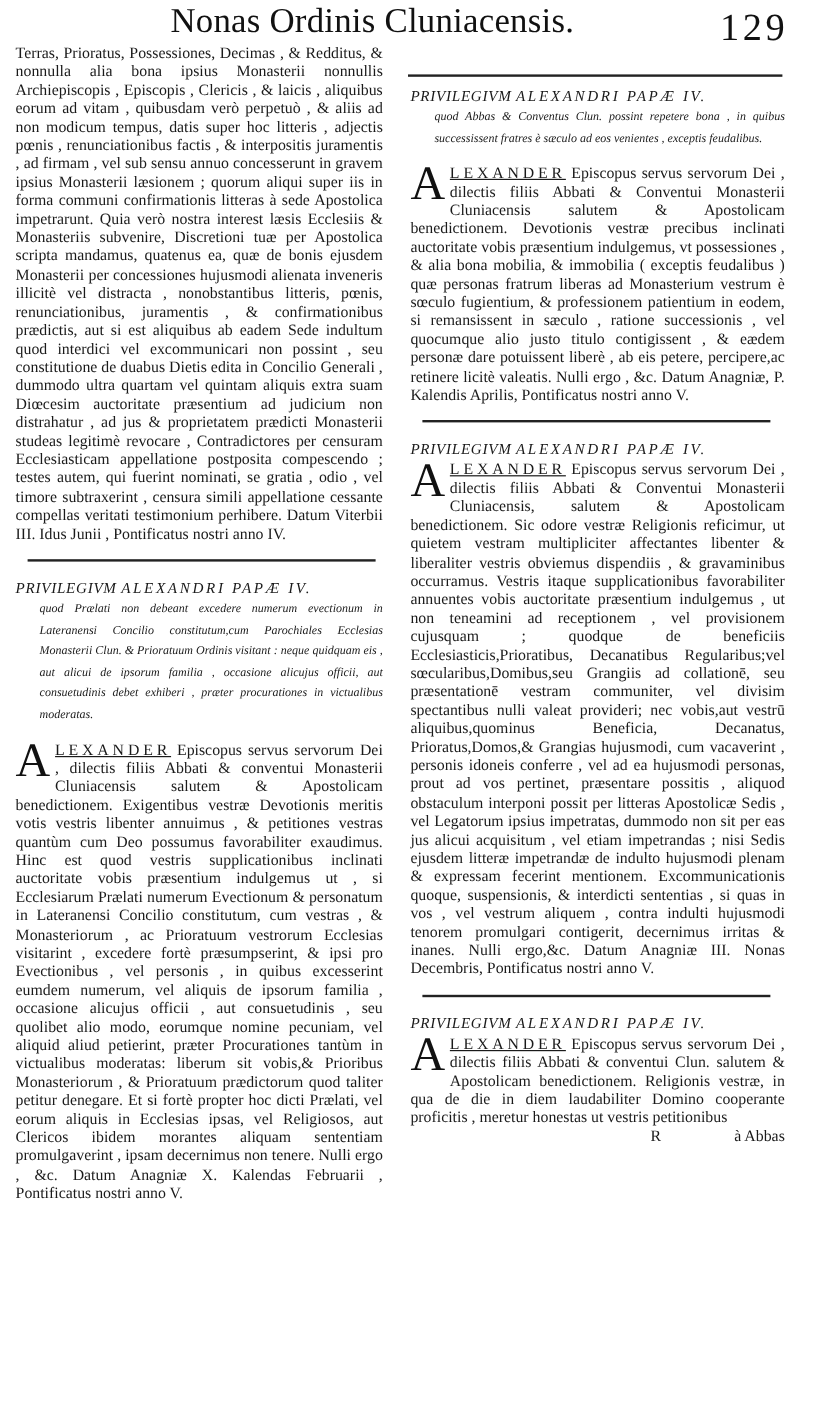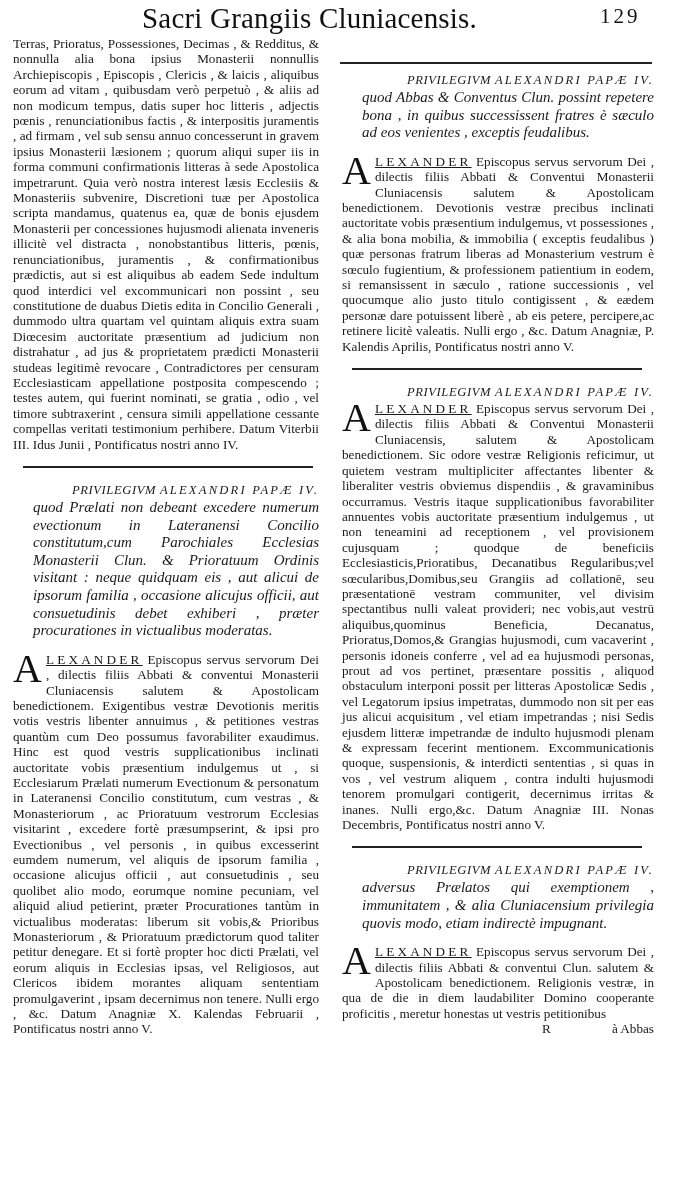--- a/index.html
+++ b/index.html
@@ -10,65 +10,65 @@
   }
   .running-head {
     position: absolute; top: 2px; left: 0; width: 694px; height: 36px;
   }
   .running-title {
     position: absolute; left: 142px; top: 0px;
     font-size: 29px; letter-spacing: 0.2px; color: #111;
   }
   .page-number {
     position: absolute; left: 600px; top: 2px;
-    font-size: 21px; letter-spacing: 3px; color: #111;
+    font-size: 32px; letter-spacing: 3px; color: #111;
   }
   .col {
     position: absolute; top: 36px;
   }
   .col-left { left: 13px; width: 306px; }
   .col-right { left: 342px; width: 312px; top: 58px; }
   .head-rule {
     position: absolute; left: 340px; top: 62px; width: 312px; height: 2px;
     background: #222;
   }
   p.body {
     margin: 0; font-size: 13.2px; line-height: 15.4px; text-align: justify;
     text-align-last: left;
   }
   .rule {
     height: 2px; background: #222; margin: 14px 10px 14px 10px;
     width: 290px;
   }
   .priv-title {
     font-style: italic; font-size: 12.6px; line-height: 17px;
-    margin: 0 0 0 0; letter-spacing: 0.6px; text-align: right;
+    margin: 0 0 0 0; letter-spacing: 0.6px;
   }
   .priv-title .caps { letter-spacing: 2.2px; }
   .priv-sub {
-    font-style: italic; font-size: 15px; line-height: 17.6px;
+    font-style: italic; font-size: 10px; line-height: 17.6px;
     margin: 0 0 12px 20px; text-align: justify; text-align-last: left;
   }
   .letter { position: relative; }
   .dropcap {
     float: left; font-size: 40px; line-height: 30px; margin: 2px 4px 0 0;
     font-weight: normal; color: #111; height: 30px;
   }
   .lexander { letter-spacing: 3.2px; text-decoration: underline; }
   .sig-line {
     margin: 0; font-size: 13.2px; line-height: 15.4px; position: relative; height: 16px;
   }
   .sig-mark { position: absolute; left: 200px; }
   .catchword { position: absolute; right: 0px; }
 </style>
 </head>
 <body>
 
 <div class="running-head">
-  <span class="running-title">Sacri Grangiis Cluniacensis.</span>
+  <span class="running-title">Nonas Ordinis Cluniacensis.</span>
   <span class="page-number">129</span>
 </div>
 <div class="head-rule"></div>
 
 <div class="col col-left">
   <p class="body">Terras, Prioratus, Possessiones, Decimas , &amp; Redditus, &amp; nonnulla alia bona ipsius Monasterii nonnullis Archiepiscopis , Episcopis , Clericis , &amp; laicis , aliquibus eorum ad vitam , quibusdam verò perpetuò , &amp; aliis ad non modicum tempus, datis super hoc litteris , adjectis pœnis , renunciationibus factis , &amp; interpositis juramentis , ad firmam , vel sub sensu annuo concesserunt in gravem ipsius Monasterii læsionem ; quorum aliqui super iis in forma communi confirmationis litteras à sede Apostolica impetrarunt. Quia verò nostra interest læsis Ecclesiis &amp; Monasteriis subvenire, Discretioni tuæ per Apostolica scripta mandamus, quatenus ea, quæ de bonis ejusdem Monasterii per concessiones hujusmodi alienata inveneris illicitè vel distracta , nonobstantibus litteris, pœnis, renunciationibus, juramentis , &amp; confirmationibus prædictis, aut si est aliquibus ab eadem Sede indultum quod interdici vel excommunicari non possint , seu constitutione de duabus Dietis edita in Concilio Generali , dummodo ultra quartam vel quintam aliquis extra suam Diœcesim auctoritate præsentium ad judicium non distrahatur , ad jus &amp; proprietatem prædicti Monasterii studeas legitimè revocare , Contradictores per censuram Ecclesiasticam appellatione postposita compescendo ; testes autem, qui fuerint nominati, se gratia , odio , vel timore subtraxerint , censura simili appellatione cessante compellas veritati testimonium perhibere. Datum Viterbii III. Idus Junii , Pontificatus nostri anno IV.</p>
 
   <div class="rule"></div>
 
   <div class="privilege">
@@ -101,20 +101,19 @@
     <p class="body letter"><span class="dropcap">A</span><span class="lexander">LEXANDER</span><span> Episcopus servus servorum Dei , dilectis filiis Abbati &amp; Conventui Monasterii Cluniacensis, salutem &amp; Apostolicam benedictionem. Sic odore vestræ Religionis reficimur, ut quietem vestram multipliciter affectantes libenter &amp; liberaliter vestris obviemus dispendiis , &amp; gravaminibus occurramus. Vestris itaque supplicationibus favorabiliter annuentes vobis auctoritate præsentium indulgemus , ut non teneamini ad receptionem , vel provisionem cujusquam ; quodque de beneficiis Ecclesiasticis,Prioratibus, Decanatibus Regularibus;vel sœcularibus,Domibus,seu Grangiis ad collationē, seu præsentationē vestram communiter, vel divisim spectantibus nulli valeat provideri; nec vobis,aut vestrū aliquibus,quominus Beneficia, Decanatus, Prioratus,Domos,&amp; Grangias hujusmodi, cum vacaverint , personis idoneis conferre , vel ad ea hujusmodi personas, prout ad vos pertinet, præsentare possitis , aliquod obstaculum interponi possit per litteras Apostolicæ Sedis , vel Legatorum ipsius impetratas, dummodo non sit per eas jus alicui acquisitum , vel etiam impetrandas ; nisi Sedis ejusdem litteræ impetrandæ de indulto hujusmodi plenam &amp; expressam fecerint mentionem. Excommunicationis quoque, suspensionis, &amp; interdicti sententias , si quas in vos , vel vestrum aliquem , contra indulti hujusmodi tenorem promulgari contigerit, decernimus irritas &amp; inanes. Nulli ergo,&amp;c. Datum Anagniæ III. Nonas Decembris, Pontificatus nostri anno V.</span></p>
   </div>
 
   <div class="rule"></div>
 
   <div class="privilege">
     <div class="priv-title">
       <span>PRIVILEGIVM</span>
       <span class="caps">ALEXANDRI PAPÆ IV.</span>
     </div>
-    <p class="priv-sub">adversus Prælatos qui exemptionem , immunitatem , &amp; alia Cluniacensium privilegia quovis modo, etiam indirectè impugnant.</p>
     <p class="body letter"><span class="dropcap">A</span><span class="lexander">LEXANDER</span><span> Episcopus servus servorum Dei , dilectis filiis Abbati &amp; conventui Clun. salutem &amp; Apostolicam benedictionem. Religionis vestræ, in qua de die in diem laudabiliter Domino cooperante proficitis , meretur honestas ut vestris petitionibus</span></p>
     <div class="sig-line">
       <span class="sig-mark">R</span>
       <span class="catchword">à Abbas</span>
     </div>
   </div>
 </div>
 
 </body></html>

